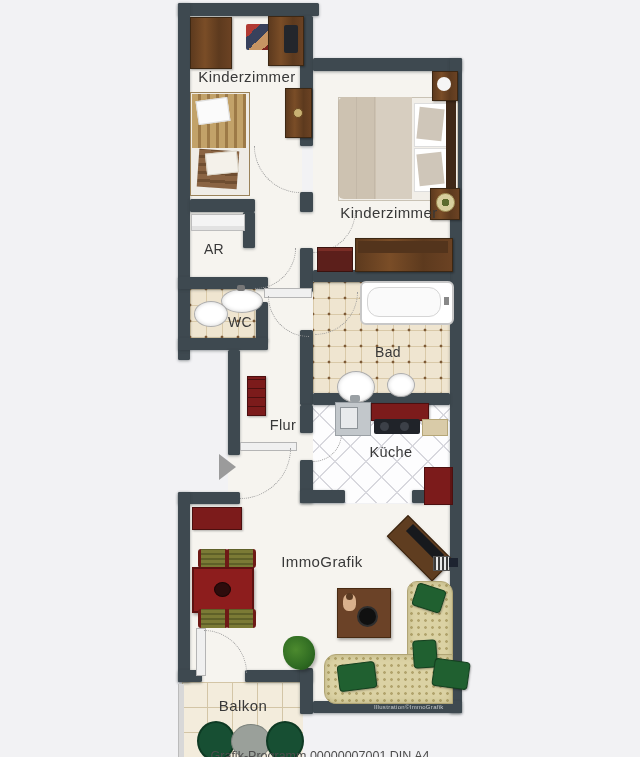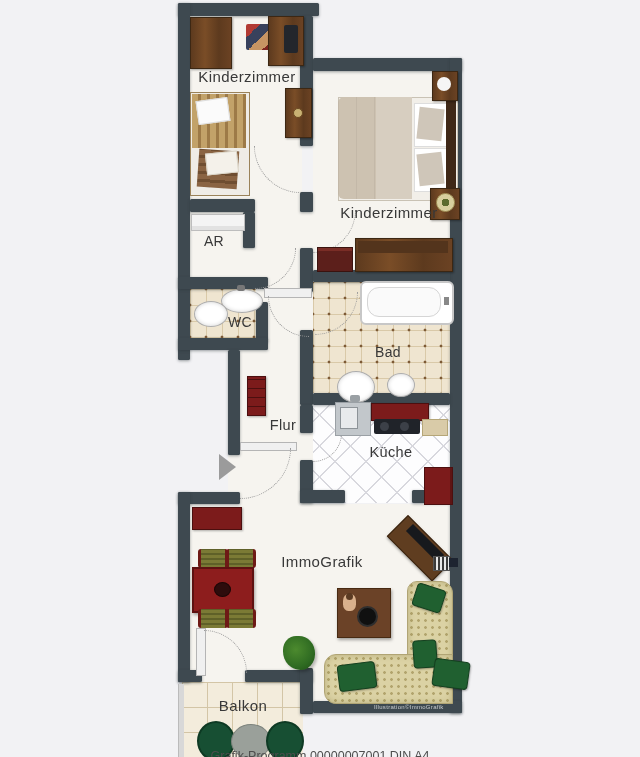--- a/index.html
+++ b/index.html
@@ -184,21 +184,21 @@
 
   <div class="abs" style="left:283px;top:636px;width:32px;height:34px;border-radius:45% 55% 50% 60%;background:radial-gradient(circle at 40% 40%,#4c8a2e,#2f6b22 60%,#1e4f16);box-shadow:2px 2px 3px rgba(0,0,0,.25);"></div>
 
   <div class="abs" style="left:178px;top:684px;width:5px;height:73px;background:#d8d8d8;border-left:1px solid #bbb;"></div>
   <div class="abs" style="left:197px;top:721px;width:34px;height:36px;border-radius:50%;background:#174f33;border:2px solid #0e3a24;"></div>
   <div class="abs" style="left:231px;top:724px;width:38px;height:33px;border-radius:50%;background:#9aa09a;border:1px solid #7d837d;"></div>
   <div class="abs" style="left:266px;top:721px;width:34px;height:36px;border-radius:50%;background:#174f33;border:2px solid #0e3a24;"></div>
 
   <div class="lab" style="left:247px;top:76px;font-size:15px;">Kinderzimmer</div>
   <div class="lab" style="left:389px;top:212px;font-size:15px;">Kinderzimmer</div>
-  <div class="lab" style="left:214px;top:241px;">AR</div>
+  <div class="lab" style="left:214px;top:249px;">AR</div>
   <div class="lab" style="left:240px;top:322px;">WC</div>
   <div class="lab" style="left:388px;top:352px;">Bad</div>
   <div class="lab" style="left:283px;top:425px;font-size:14.5px;">Flur</div>
   <div class="lab" style="left:391px;top:452px;font-size:14.5px;">Küche</div>
   <div class="lab" style="left:322px;top:561px;font-size:15px;">ImmoGrafik</div>
   <div class="lab" style="left:243px;top:705px;font-size:15px;">Balkon</div>
 
   <div class="credit" style="left:374px;top:704px;">Illustration©ImmoGrafik</div>
 
   <div class="caption" style="left:320px;top:749px;">Grafik-Programm 00000007001 DIN A4</div>

